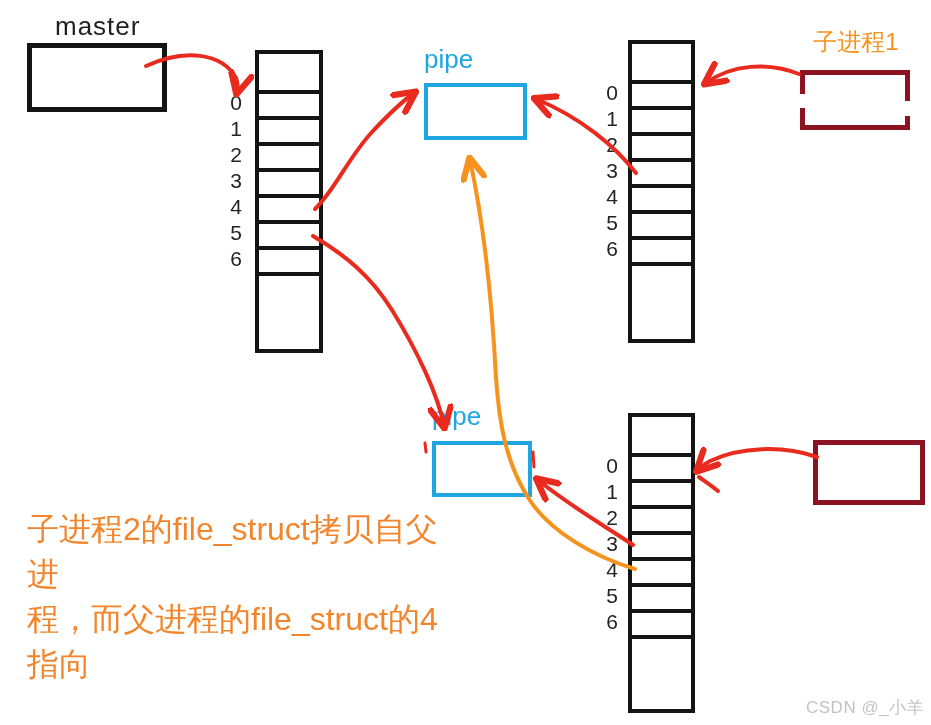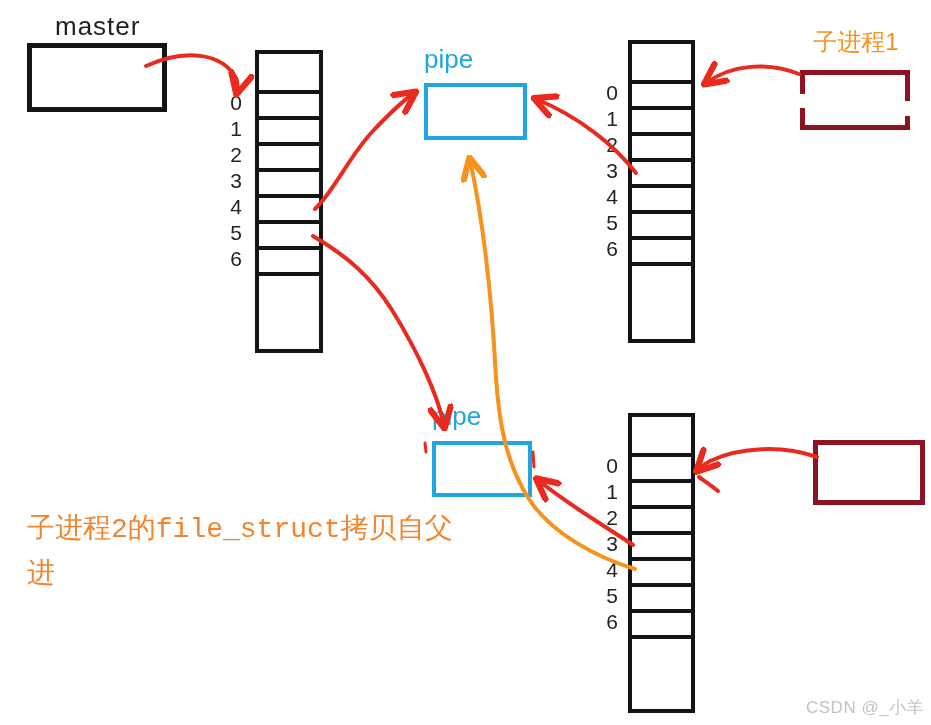--- a/index.html
+++ b/index.html
@@ -33,21 +33,21 @@
   .fdtable .cell{border-bottom:4px solid var(--c-black);box-sizing:content-box;}
   .fdtable .header{height:36px;}
   .fdtable .row{height:22px;}
   .fdtable .footer{flex:1;border-bottom:none;}
 
   .numcol{position:absolute;width:32px;}
   .numcol .num{height:26px;line-height:26px;text-align:right;
                font-size:21px;color:#242424;}
 
   
-  .note{position:absolute;color:var(--c-note);font-size:28px;line-height:45px;font-family:Liberation Mono, monospace;}
+  .note{position:absolute;color:var(--c-note);font-size:32px;line-height:45px;}
 
   .watermark{position:absolute;color:var(--c-wm);font-size:17px;letter-spacing:0.5px;}
 
   
   .gap{position:absolute;background:#ffffff;}
 
   svg.arrows{position:absolute;left:0;top:0;width:931px;height:725px;pointer-events:none;}
   svg.arrows path{fill:none;stroke-linecap:round;stroke-linejoin:round;}
 </style>
 </head>
@@ -129,20 +129,21 @@
     <div class="num">3</div>
     <div class="num">4</div>
     <div class="num">5</div>
     <div class="num">6</div>
   </div>
 
   <div class="proc-box box-maroon" style="left:813px;top:440px;width:112px;height:65px;"></div>
 
   <div class="note" style="left:27px;top:507px;width:440px;">
     <div>子进程2的file_struct拷贝自父进</div>
+    <div>程，而父进程的file_struct的4指向</div>
   </div>
 
   <div class="watermark" style="left:806px;top:696px;">CSDN @_小羊_</div>
 
   <svg class="arrows" viewBox="0 0 931 725">
     <defs>
       <marker id="head-red" viewBox="0 0 10 10" refX="8" refY="5" markerWidth="6.5" markerHeight="6.5" orient="auto-start-reverse">
         <path d="M1,1 L9,5 L1,9" style="fill:none;stroke:var(--c-red);stroke-width:2.4;stroke-linecap:round;stroke-linejoin:round;"></path>
       </marker>
       <marker id="head-orange" viewBox="0 0 10 10" refX="8" refY="5" markerWidth="6.5" markerHeight="6.5" orient="auto-start-reverse">

